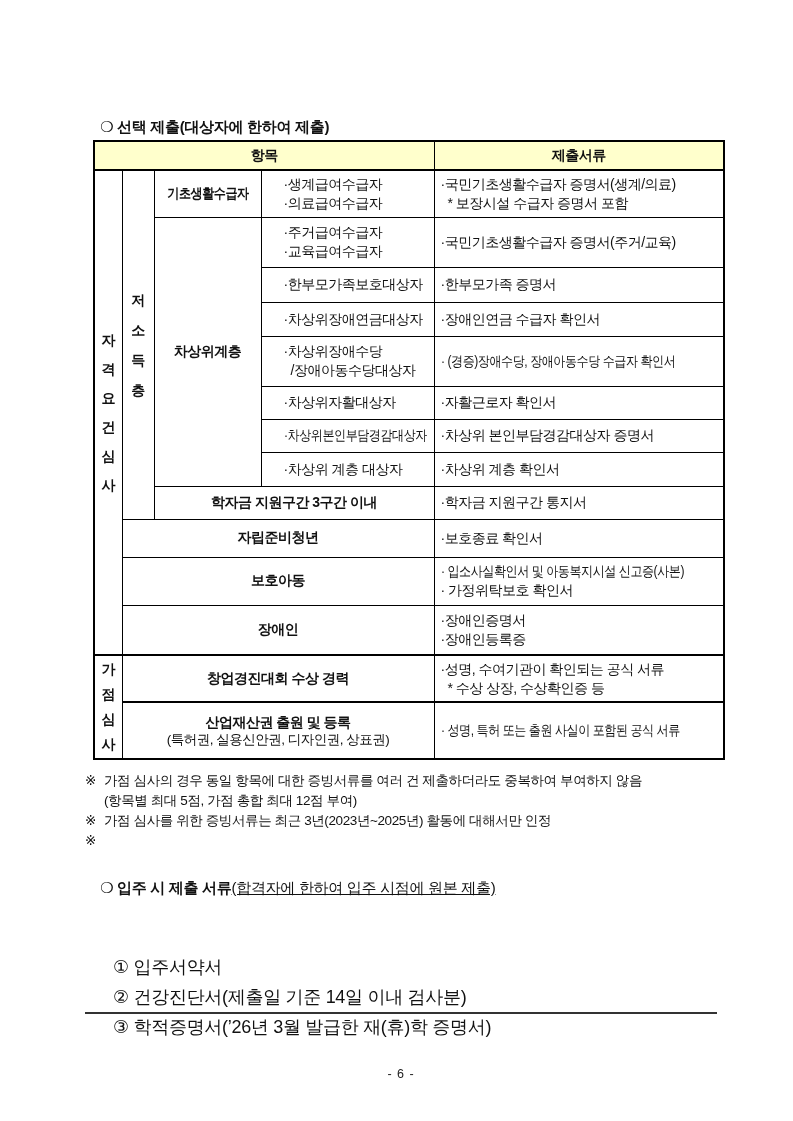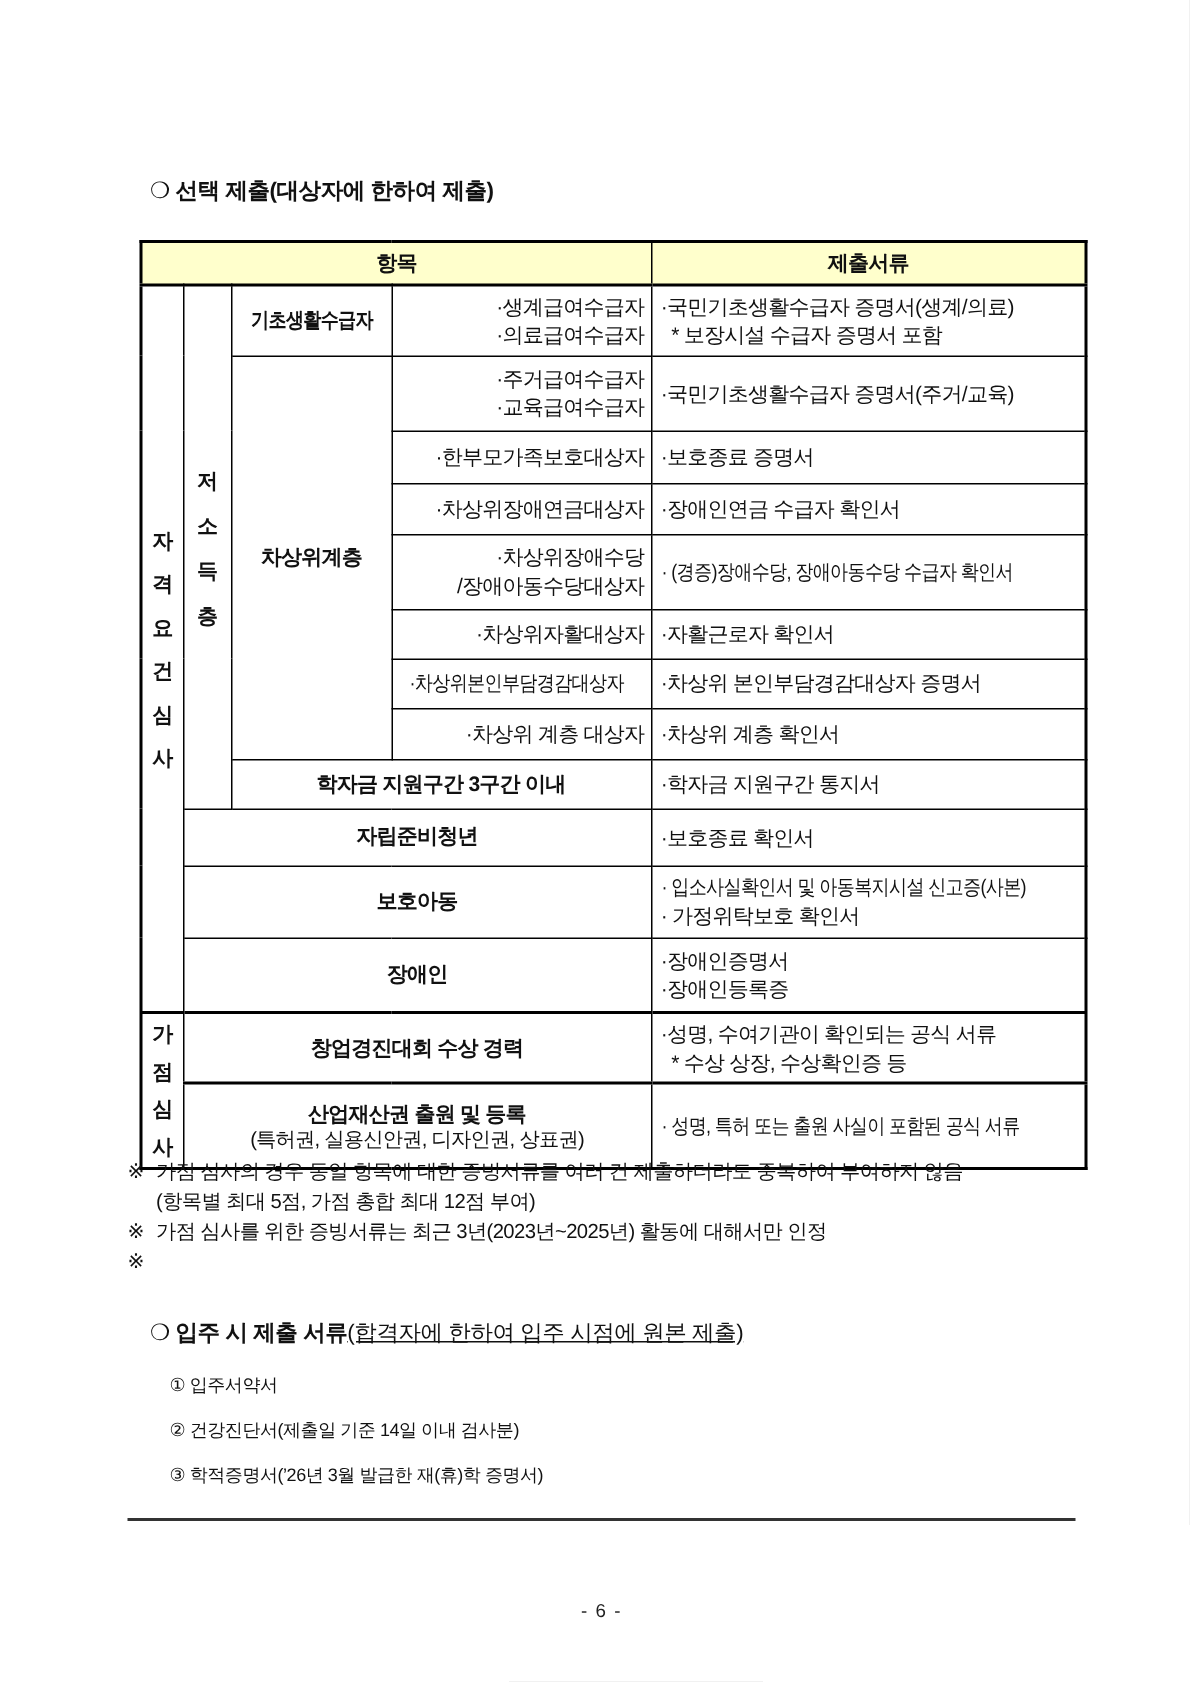--- a/index.html
+++ b/index.html
@@ -8,54 +8,54 @@
     position:relative; width:793px; height:1121px; margin:0 auto;
     background:#ffffff; overflow:hidden;
     font-family:"Liberation Sans","DejaVu Sans",sans-serif;
     color:#111;
   }
   .title1 {
     position:absolute; top:86px; left:100px;
     font-size:15px; font-weight:bold; letter-spacing:-0.3px;margin-top:32px;
   }
   table.doc-table {
-    position:absolute; top:160px; left:93px;
+    position:absolute; top:140px; left:93px;
     width:630px; table-layout:fixed; border-collapse:collapse;
     border:2px solid #000;
     font-size:14px; letter-spacing:-0.5px;
   }
   .doc-table th, .doc-table td { border:1px solid #000; padding:1px 4px; }
   .doc-table thead th {
     background:#ffffcc; font-weight:bold; text-align:center;
     border-bottom:2px solid #000; height:29px; font-size:14px;
   }
   td.vcell { vertical-align:middle; text-align:center; font-weight:bold; }
   .v-text { width:16px; margin:0 auto; word-break:break-all; font-size:14px; }
   .lh-a { line-height:29px; }
   .lh-b { line-height:30px; }
   .lh-c { line-height:25px; }
   td.group { text-align:center; vertical-align:middle; font-weight:bold; }
-  td.items { text-align:right; vertical-align:middle; padding-left:11px; }
+  td.items { text-align:left; vertical-align:middle; padding-left:22px; }
   td.docs  { text-align:left; vertical-align:middle; padding-left:6px; }
   .line { line-height:19px; white-space:nowrap; }
   .indent { padding-left:7px; }
   .cond  { transform:scaleX(0.86); transform-origin:left center; }
   .cond-c{ transform:scaleX(0.86); transform-origin:center center; }
   .sub-label { font-weight:normal; font-size:13.5px; line-height:18px; }
   .main-label { line-height:18px; }
   tr.sec td { border-top:2px solid #000; }
   tr.sec2 td { border-top:2px solid #000; }
   .notes { position:absolute; top:771px; left:85px; width:645px; font-size:13.5px; letter-spacing:-0.4px; }
   .note { display:flex; }
   .note-marker { width:19px; line-height:20px; flex:none; }
   .note-body .nline { line-height:20px; white-space:nowrap; }
   .heading2 { position:absolute; top:879px; left:100px; font-size:15px; letter-spacing:-0.3px; }
   .heading2 .h2-bold { font-weight:bold; }
   .heading2 .h2-under { text-decoration:underline; }
-  .list { position:absolute; top:908px; left:113px; font-size:12px; letter-spacing:-0.3px; }
+  .list { position:absolute; top:952px; left:113px; font-size:18px; letter-spacing:-0.3px; }
   .list-item { height:30px; line-height:30px; }
   .footer-line { position:absolute; top:1012px; left:85px; width:632px; height:2px; background:#333; }
   .page-num { position:absolute; top:1067px; left:85px; width:632px; text-align:center; font-size:12.5px; color:#222; letter-spacing:1px; }
 </style>
 </head>
 <body>
 
 <div class="page">
 
   <div class="title1">❍ 선택 제출(대상자에 한하여 제출)</div>
@@ -104,21 +104,21 @@
         </td>
         <td class="docs">
           <div class="line">·국민기초생활수급자 증명서(주거/교육)</div>
         </td>
       </tr>
       <tr style="height:35px">
         <td class="items">
           <div class="line">·한부모가족보호대상자</div>
         </td>
         <td class="docs">
-          <div class="line">·보호종료 증명서</div>
+          <div class="line">·한부모가족 증명서</div>
         </td>
       </tr>
       <tr style="height:34px">
         <td class="items">
           <div class="line">·차상위장애연금대상자</div>
         </td>
         <td class="docs">
           <div class="line">·장애인연금 수급자 확인서</div>
         </td>
       </tr>

